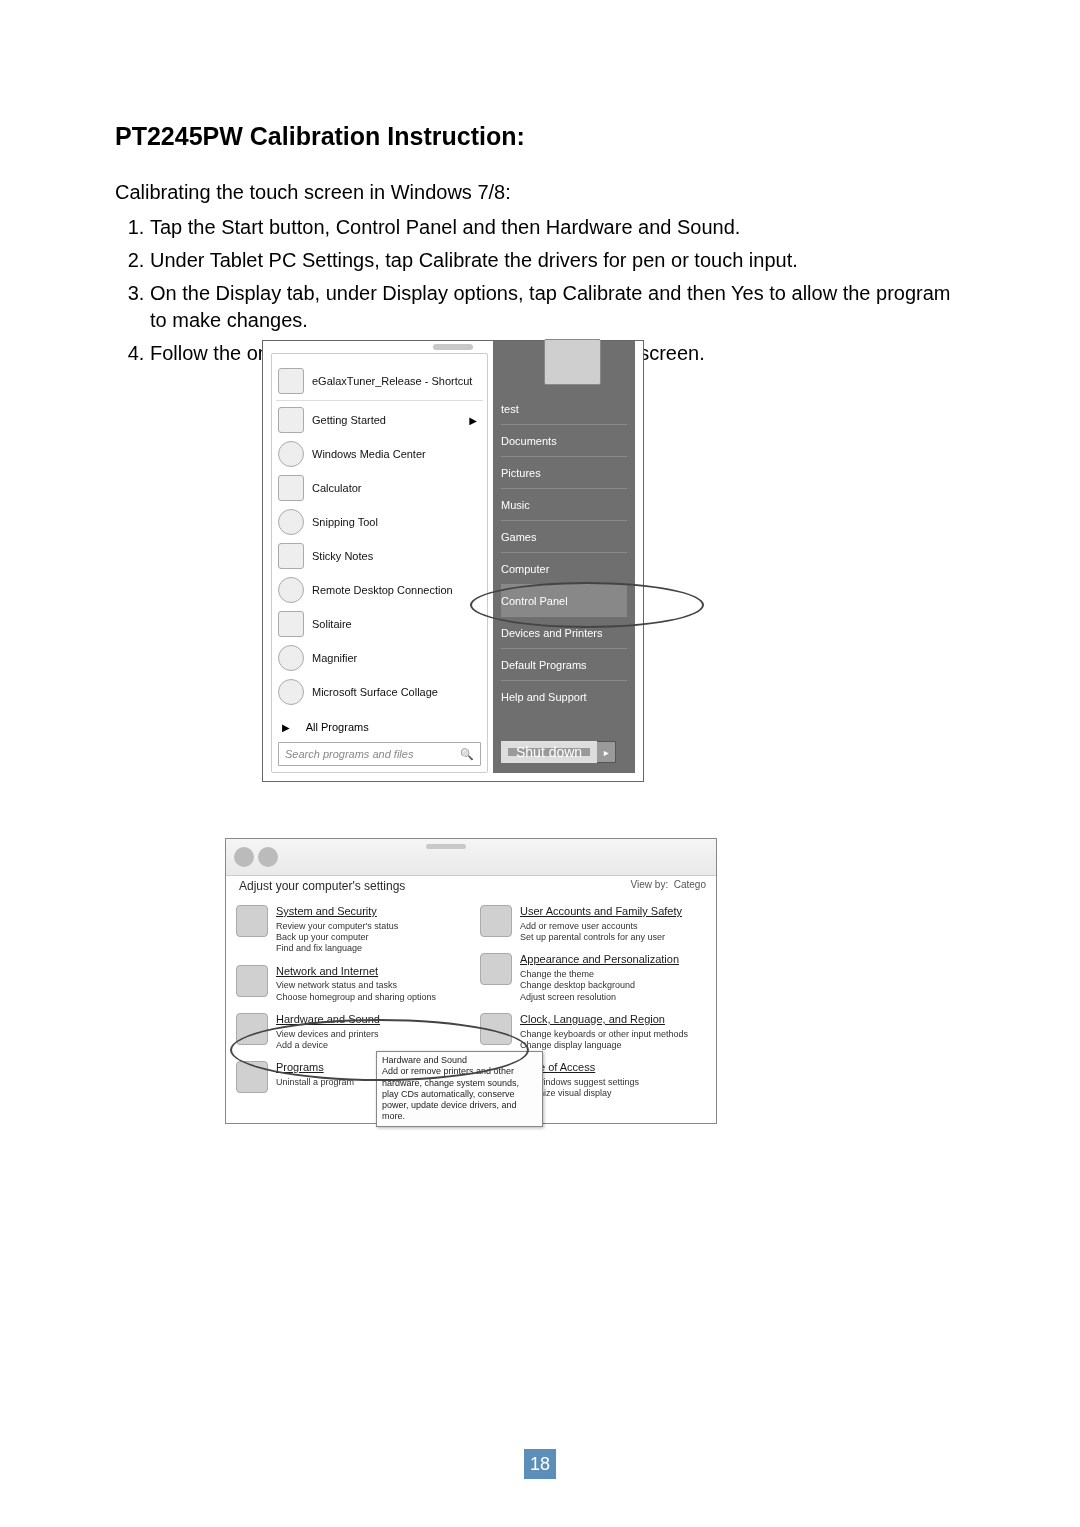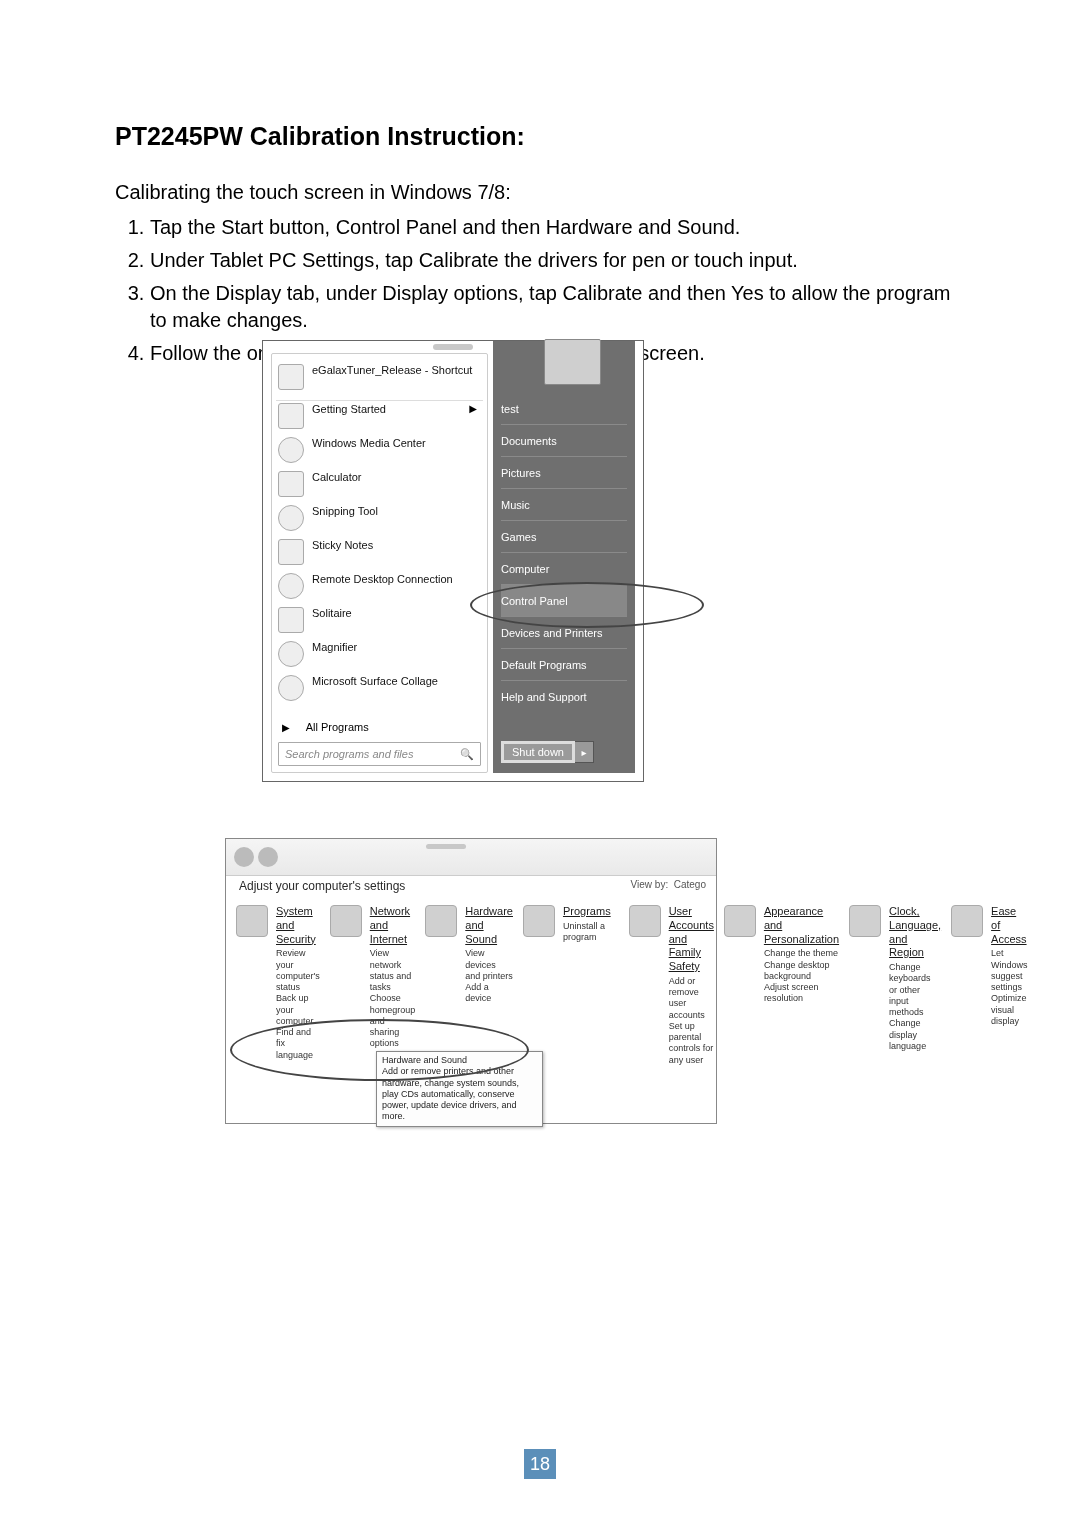--- a/index.html
+++ b/index.html
@@ -7,48 +7,48 @@
   h1{font-size:25px;font-weight:bold;margin:0 0 30px 0}
   .intro{font-size:20px;margin:0 0 10px 0}
   ol.steps{font-size:20px;margin:0 0 0 0;padding-left:35px}
   ol.steps li{margin-bottom:6px;line-height:1.35}
   
   .startmenu{position:absolute;left:262px;top:328px;width:380px;height:440px;border:1px solid #666;background:#fff;filter:grayscale(1);}
   .sm-handle{position:absolute;top:3px;left:170px;width:40px;height:6px;border-radius:3px;background:#c8c8c8}
   .sm-left{position:absolute;left:8px;top:12px;bottom:8px;width:215px;background:#fff;border:1px solid #ccc;border-radius:2px}
   .sm-right{position:absolute;right:8px;top:0;bottom:8px;width:142px;background:#6f6f6f}
   .sm-list{position:absolute;left:4px;right:4px;top:10px;bottom:60px;overflow:hidden}
-  .sm-item{display:flex;align-items:flex-start;height:34px;font-size:11px;color:#111;padding-left:2px}
+  .sm-item{display:flex;align-items:center;height:34px;font-size:11px;color:#111;padding-left:2px}
   .sm-ico{width:24px;height:24px;border:1px solid #aaa;border-radius:3px;margin-right:8px;flex:0 0 24px;background:#eee;position:relative}
   .sm-ico.round{border-radius:50%}
   .sm-item .arr{margin-left:auto;margin-right:6px;font-size:10px;color:#000}
   .sm-sep{border-top:1px solid #ddd;margin:2px 0}
   .sm-allprog{position:absolute;left:10px;bottom:34px;right:10px;height:22px;font-size:11px;display:flex;align-items:center}
   .sm-allprog .tri{margin-right:16px;font-size:10px}
   .sm-search{position:absolute;left:6px;right:6px;bottom:6px;height:22px;border:1px solid #aaa;border-radius:1px;display:flex;align-items:center;padding:0 6px;font-size:11px;color:#888;font-style:italic}
   .sm-search .mag{margin-left:auto;font-style:normal;color:#555}
   .sm-userpic{position:absolute;right:34px;top:-2px;width:55px;height:44px;border:1px solid #888;background:#cfcfcf;border-radius:2px}
   .sm-rlinks{position:absolute;left:8px;right:8px;top:52px}
   .sm-rlink{color:#fff;font-size:11px;height:31px;display:flex;align-items:center;border-top:1px solid #8a8a8a}
   .sm-rlink:first-child{border-top:none}
   .sm-shut{position:absolute;left:8px;bottom:10px;height:22px;display:flex}
-  .sm-shut-btn{background:#9a9a9a;border:3px solid #bef264;color:#fff;font-size:11px;padding:0 8px;display:flex;align-items:center}
+  .sm-shut-btn{background:#9a9a9a;border:7px solid #bef264;color:#fff;font-size:14px;padding:0 8px;display:flex;align-items:center}
   .sm-shut-arr{background:#9a9a9a;border:1px solid #555;border-left:none;color:#fff;font-size:10px;width:18px;display:flex;align-items:center;justify-content:center}
   .circle-callout{position:absolute;border:2px solid #444;border-radius:50%}
   
   .cpanel{position:absolute;left:225px;top:826px;width:490px;height:284px;border:1px solid #888;background:#fff;filter:grayscale(1)}
   .cp-top{height:36px;border-bottom:1px solid #ccc;position:relative;background:linear-gradient(#f5f5f5,#e9e9e9)}
   .cp-back{position:absolute;left:8px;top:8px;width:20px;height:20px;border-radius:50%;background:#bbb}
   .cp-fwd{position:absolute;left:32px;top:8px;width:20px;height:20px;border-radius:50%;background:#bbb}
   .cp-handle{position:absolute;top:5px;left:200px;width:40px;height:5px;border-radius:3px;background:#c8c8c8}
   .cp-body{position:absolute;left:10px;right:10px;top:40px;bottom:6px}
   .cp-head{font-size:12px;color:#2a2a2a;margin:0 0 12px 3px;display:flex}
   .cp-viewby{margin-left:auto;font-size:10px;color:#555}
   .cp-cols{display:flex;gap:18px}
-  .cp-col{flex:1;display:flex;flex-direction:row;gap:10px}
+  .cp-col{flex:1;display:flex;flex-direction:column;gap:10px}
   .cp-cat{display:flex;gap:8px}
   .cp-cico{width:30px;height:30px;flex:0 0 30px;border-radius:4px;background:#d0d0d0;border:1px solid #aaa}
   .cp-ctxt{font-size:9px;color:#333;line-height:1.25}
   .cp-ctitle{font-size:11px;color:#1a1a1a;text-decoration:underline;margin-bottom:2px}
   .cp-tooltip{position:absolute;background:#fdfdfd;border:1px solid #888;font-size:9px;color:#222;padding:3px 5px;width:155px;line-height:1.25;box-shadow:1px 1px 3px rgba(0,0,0,.3)}
   
   .pagenum{position:absolute;left:50%;bottom:60px;transform:translateX(-50%);width:32px;height:30px;background:#5b8fb9;color:#fff;font-size:18px;display:flex;align-items:center;justify-content:center}
 </style>
 </head>
 <body>

